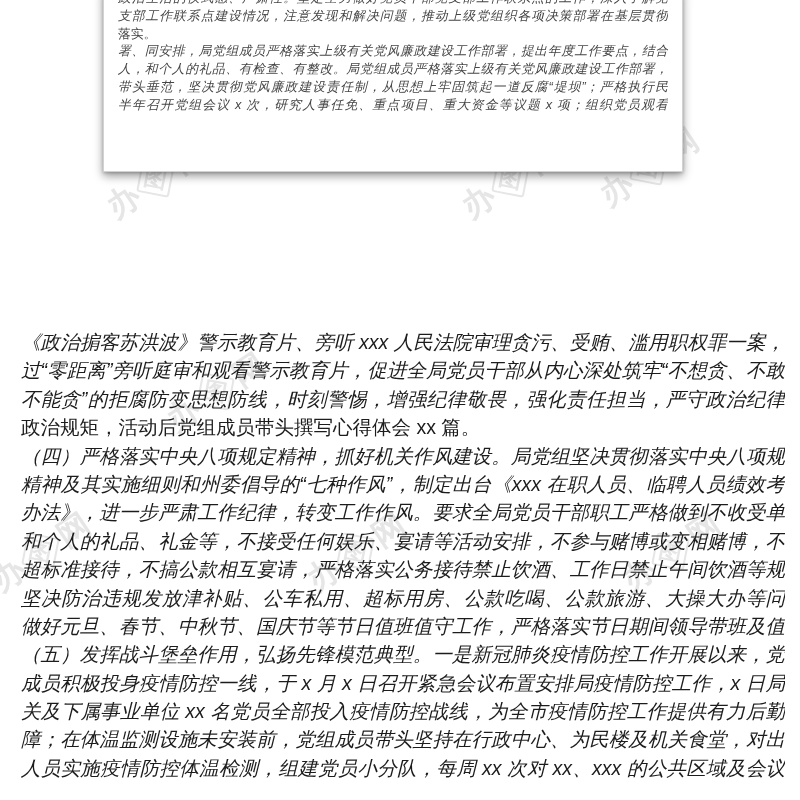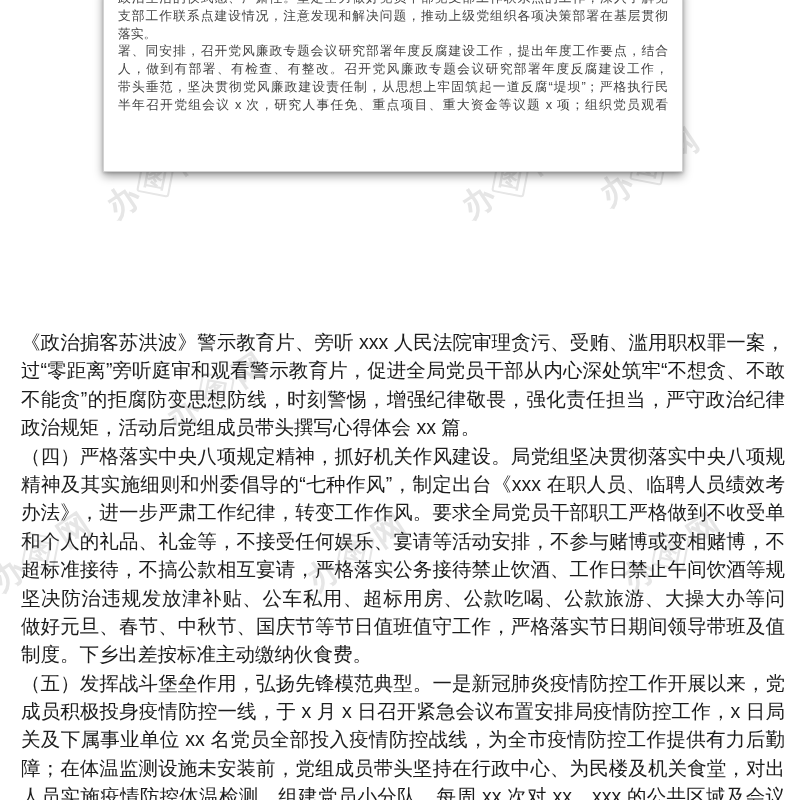--- a/index.html
+++ b/index.html
@@ -38,20 +38,21 @@
   .body-text{
     position:absolute;left:21px;top:328px;width:764px;z-index:1;
   }
   .body-text .line{
     height:28.4px;line-height:28.4px;font-size:19.5px;
     color:#1c1c1c;overflow:hidden;
   }
   .line.fill{
     text-align:justify;text-align-last:justify;
     text-justify:inter-character;
+    font-style:italic;
   }
   .line.plain{text-align:left;}
 </style>
 </head>
 <body>
 
 <div class="wm-layer" id="wm-layer">
     <div class="wm" style="left: 100px; top: 162px; color: rgb(230, 230, 230);">
       <span class="wm-char">办</span>
       <span class="wm-diamond">
@@ -100,37 +101,36 @@
         <span class="wm-diamond-inner">图</span>
       </span>
       <span class="wm-char">网</span>
     </div>
   </div>
 
 <div class="page-thumb" id="page-lines">
     <div class="line fill">政治生活的仪式感、严肃性。坚定全力做好党员干部党支部工作联系点的工作，深入了解党</div>
     <div class="line fill">支部工作联系点建设情况，注意发现和解决问题，推动上级党组织各项决策部署在基层贯彻</div>
     <div class="line plain">落实。</div>
-    <div class="line fill">署、同安排，召开党风廉政专题会议研究部署年度反腐建设工作，提出年度工作要点，结合</div>
-    <div class="line fill">人，做到有部署、有检查、有整改。召开党风廉政专题会议研究部署年度反腐建设工作，</div>
+    <div class="line fill">署、同安排，局党组成员严格落实上级有关党风廉政建设工作部署，提出年度工作要点，结合</div>
+    <div class="line fill">人，和个人的礼品、有检查、有整改。局党组成员严格落实上级有关党风廉政建设工作部署，</div>
     <div class="line fill">带头垂范，坚决贯彻党风廉政建设责任制，从思想上牢固筑起一道反腐“堤坝”；严格执行民</div>
     <div class="line fill">半年召开党组会议 x 次，研究人事任免、重点项目、重大资金等议题 x 项；组织党员观看</div>
   </div>
 
 <div class="body-text" id="body-lines">
     <div class="line fill">《政治掮客苏洪波》警示教育片、旁听 xxx 人民法院审理贪污、受贿、滥用职权罪一案，通</div>
     <div class="line fill">过“零距离”旁听庭审和观看警示教育片，促进全局党员干部从内心深处筑牢“不想贪、不敢贪、</div>
     <div class="line fill">不能贪”的拒腐防变思想防线，时刻警惕，增强纪律敬畏，强化责任担当，严守政治纪律和</div>
     <div class="line plain">政治规矩，活动后党组成员带头撰写心得体会 xx 篇。</div>
     <div class="line fill">（四）严格落实中央八项规定精神，抓好机关作风建设。局党组坚决贯彻落实中央八项规定</div>
     <div class="line fill">精神及其实施细则和州委倡导的“七种作风”，制定出台《xxx 在职人员、临聘人员绩效考核</div>
     <div class="line fill">办法》，进一步严肃工作纪律，转变工作作风。要求全局党员干部职工严格做到不收受单位</div>
     <div class="line fill">和个人的礼品、礼金等，不接受任何娱乐、宴请等活动安排，不参与赌博或变相赌博，不搞</div>
     <div class="line fill">超标准接待，不搞公款相互宴请，严格落实公务接待禁止饮酒、工作日禁止午间饮酒等规定。</div>
     <div class="line fill">坚决防治违规发放津补贴、公车私用、超标用房、公款吃喝、公款旅游、大操大办等问题。</div>
     <div class="line fill">做好元旦、春节、中秋节、国庆节等节日值班值守工作，严格落实节日期间领导带班及值班</div>
-    <div class="line plain">制度。下乡出差按标准主动缴纳伙食费。</div>
     <div class="line fill">（五）发挥战斗堡垒作用，弘扬先锋模范典型。一是新冠肺炎疫情防控工作开展以来，党组</div>
     <div class="line fill">成员积极投身疫情防控一线，于 x 月 x 日召开紧急会议布置安排局疫情防控工作，x 日局机</div>
     <div class="line fill">关及下属事业单位 xx 名党员全部投入疫情防控战线，为全市疫情防控工作提供有力后勤保</div>
     <div class="line fill">障；在体温监测设施未安装前，党组成员带头坚持在行政中心、为民楼及机关食堂，对出入</div>
     <div class="line fill">人员实施疫情防控体温检测，组建党员小分队，每周 xx 次对 xx、xxx 的公共区域及会议室进</div>
   </div>
 
 </body></html>

